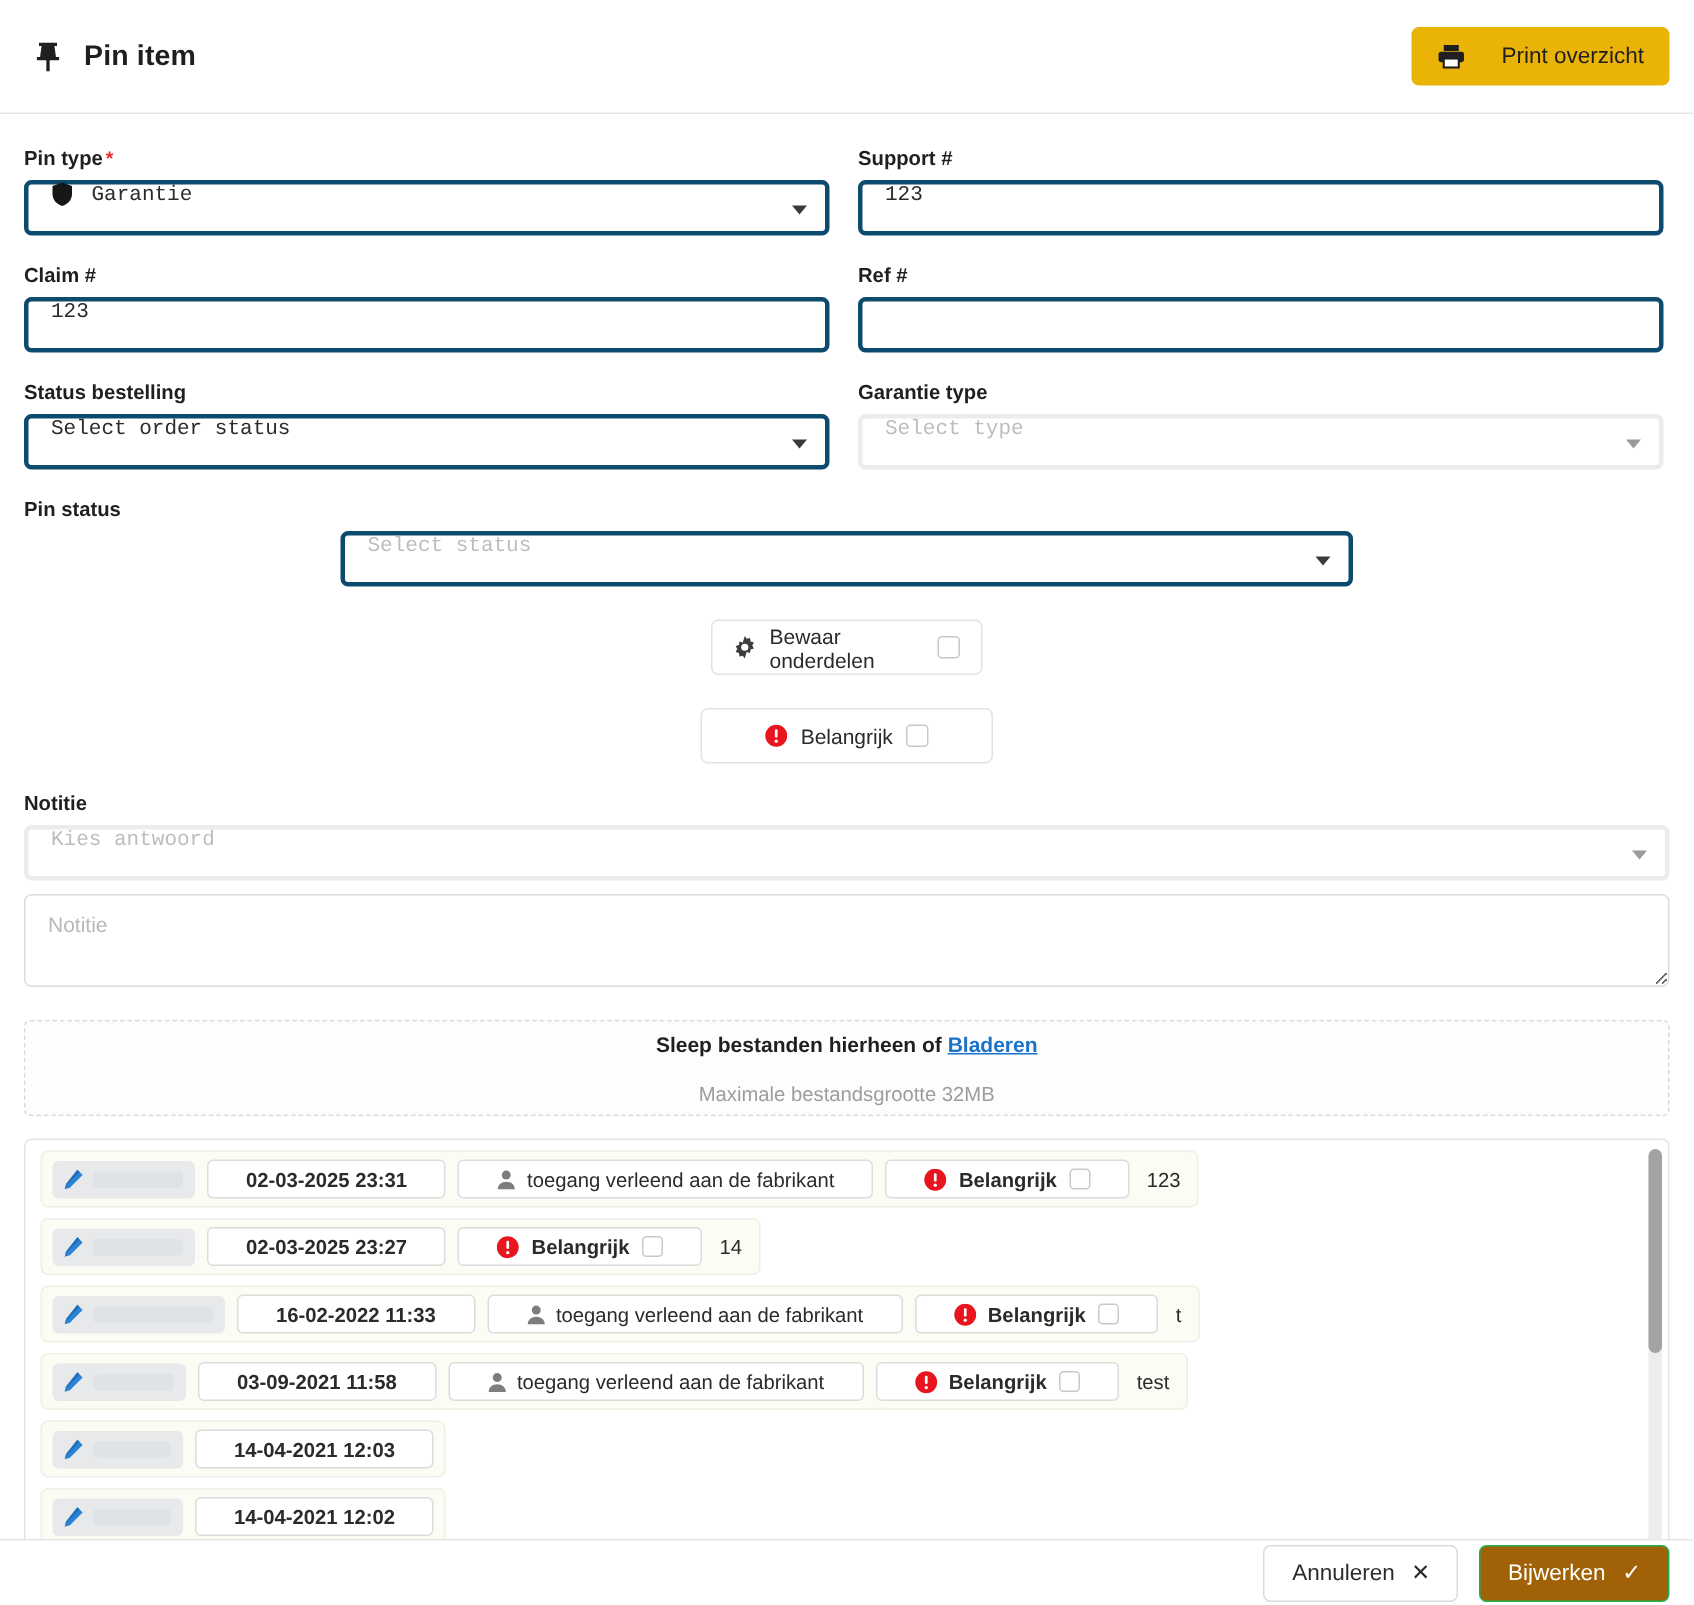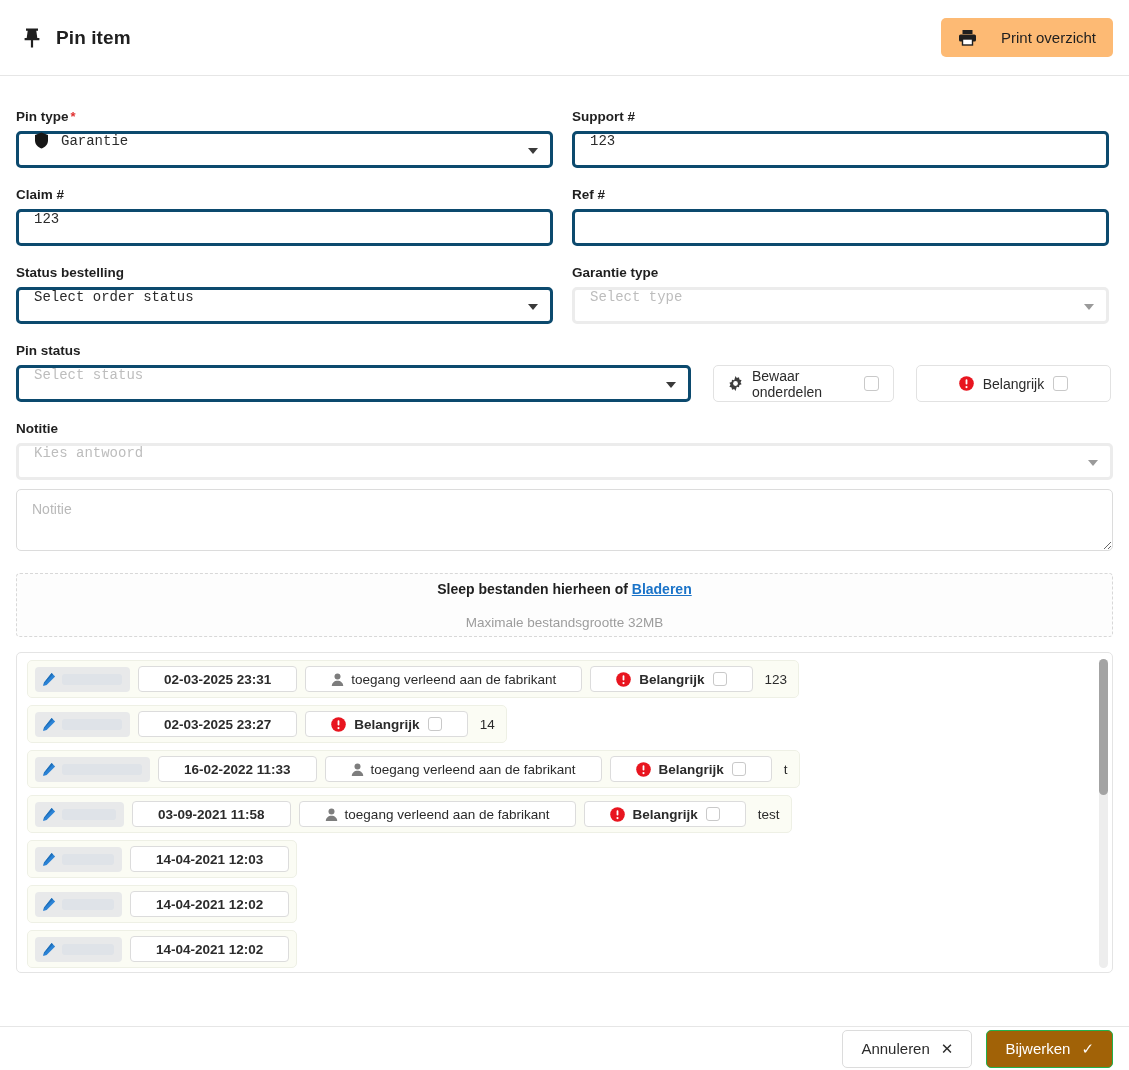--- a/index.html
+++ b/index.html
@@ -20,30 +20,30 @@
     border-bottom: 1px solid #e6e6e6;
     display: flex; align-items: center;
     padding: 0 16px 0 22px;
   }
   .header-left { display: flex; align-items: center; gap: 14px; }
   .pin-icon { width: 20px; height: 22px; display: block; }
   .page-title { font-size: 19px; font-weight: bold; color: #1f1f1f; letter-spacing: .1px; }
   .header-spacer { flex: 1; }
   .print-btn {
     display: flex; align-items: center; gap: 24px;
-    background: #fdba74; border: none; border-radius: 5px;
+    background: #eab308; border: none; border-radius: 5px;
     padding: 11px 17px; cursor: pointer;
     font-size: 15px; color: #1f1f1f;
     font-family: "Liberation Sans", sans-serif;
   }
   .printer-icon { width: 19px; height: 17px; display: block; }
 
   
   .body-wrap { padding: 22px 16px 0 16px; }
-  .grid2 { display: grid; grid-template-columns: 537px 537px; column-gap: 19px; margin-top: 11px; }
+  .grid2 { display: grid; grid-template-columns: 537px 537px; column-gap: 19px; }
   .field { margin-bottom: 19px; }
   .flabel {
     display: block; font-size: 13.5px; font-weight: bold;
     color: #1f1f1f; margin-bottom: 7px;
   }
   .req { color: #e03131; font-size: 13px; margin-left: 2px; }
 
   .control {
     width: 100%; height: 37px;
     border: 3px solid #0c4a6e; border-radius: 5px;
@@ -65,21 +65,21 @@
     border-left: 5px solid transparent;
     border-right: 5px solid transparent;
     border-top: 6px solid #3a3a3a;
   }
   .select.muted { border-color: #ececec; }
   .select.muted .caret { border-top-color: #9a9a9a; }
   .ph { color: #bdbdbd; }
   .shield-icon { width: 15px; height: 17px; display: block; flex: none; }
 
   
-  .status-row { display: flex; align-items: center; gap: 22px; }
+  .status-row { display: flex; align-items: center; gap: 22px; flex-direction: column; }
   .status-select { width: 675px; }
   .chk-card {
     height: 37px; border: 1px solid #e2e2e2; border-radius: 5px;
     background: #fff; display: flex; align-items: center;
     justify-content: center; gap: 9px; padding: 0 14px;
     cursor: pointer; font-size: 14px;
   }
   .chk-card.c1 { width: 181px; }
   .chk-card.c2 { width: 195px; }
   .gear-icon { width: 15px; height: 15px; display: block; }

